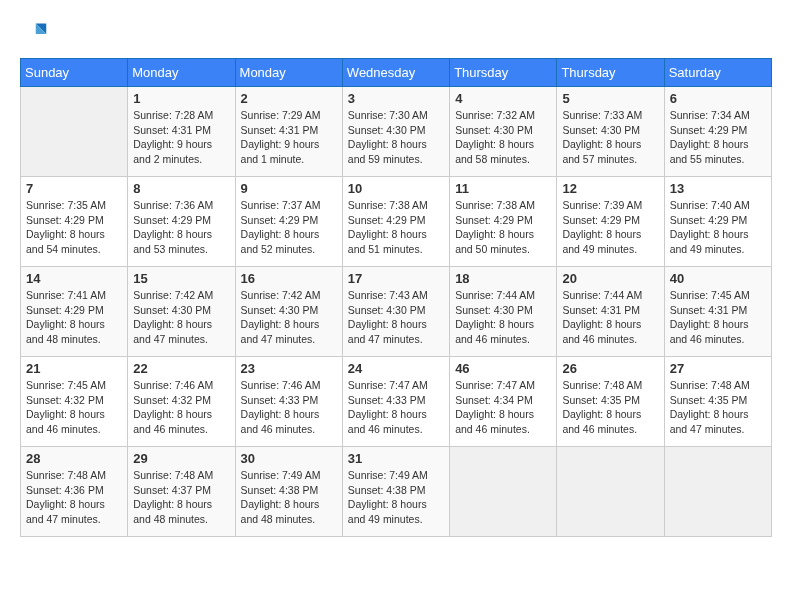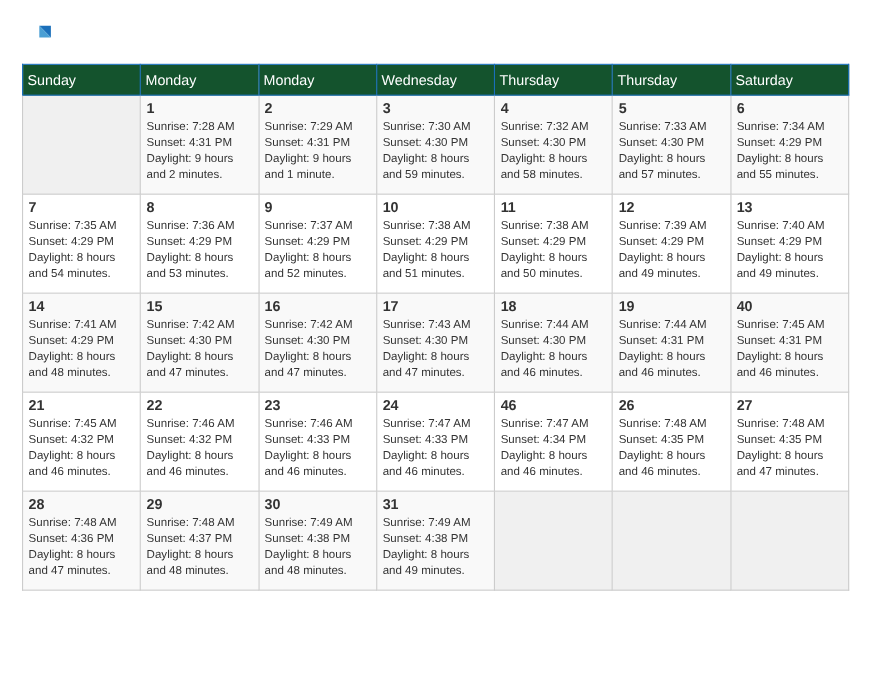--- a/index.html
+++ b/index.html
@@ -43,21 +43,21 @@
     .subtitle {
       font-size: 14px;
       color: #555;
     }
     table {
       width: 100%;
       border-collapse: collapse;
       font-size: 11px;
     }
     thead tr th {
-      background-color: #14532d;
+      background-color: #3b82f6;
       color: #fff;
       padding: 6px 4px;
       text-align: left;
       font-size: 13px;
       font-weight: normal;
       border: 1px solid #1a6fba;
     }
     tbody tr td {
       border: 1px solid #ccc;
       vertical-align: top;
@@ -193,21 +193,21 @@
         </td>
         <td>
           <span class="day-num">17</span>
           <div class="day-info">Sunrise: 7:43 AM<br>Sunset: 4:30 PM<br>Daylight: 8 hours and 47 minutes.</div>
         </td>
         <td>
           <span class="day-num">18</span>
           <div class="day-info">Sunrise: 7:44 AM<br>Sunset: 4:30 PM<br>Daylight: 8 hours and 46 minutes.</div>
         </td>
         <td>
-          <span class="day-num">19</span>
+          <span class="day-num">20</span>
           <div class="day-info">Sunrise: 7:44 AM<br>Sunset: 4:31 PM<br>Daylight: 8 hours and 46 minutes.</div>
         </td>
         <td>
           <span class="day-num">40</span>
           <div class="day-info">Sunrise: 7:45 AM<br>Sunset: 4:31 PM<br>Daylight: 8 hours and 46 minutes.</div>
         </td>
       </tr>
       <tr>
         <td>
           <span class="day-num">21</span>

